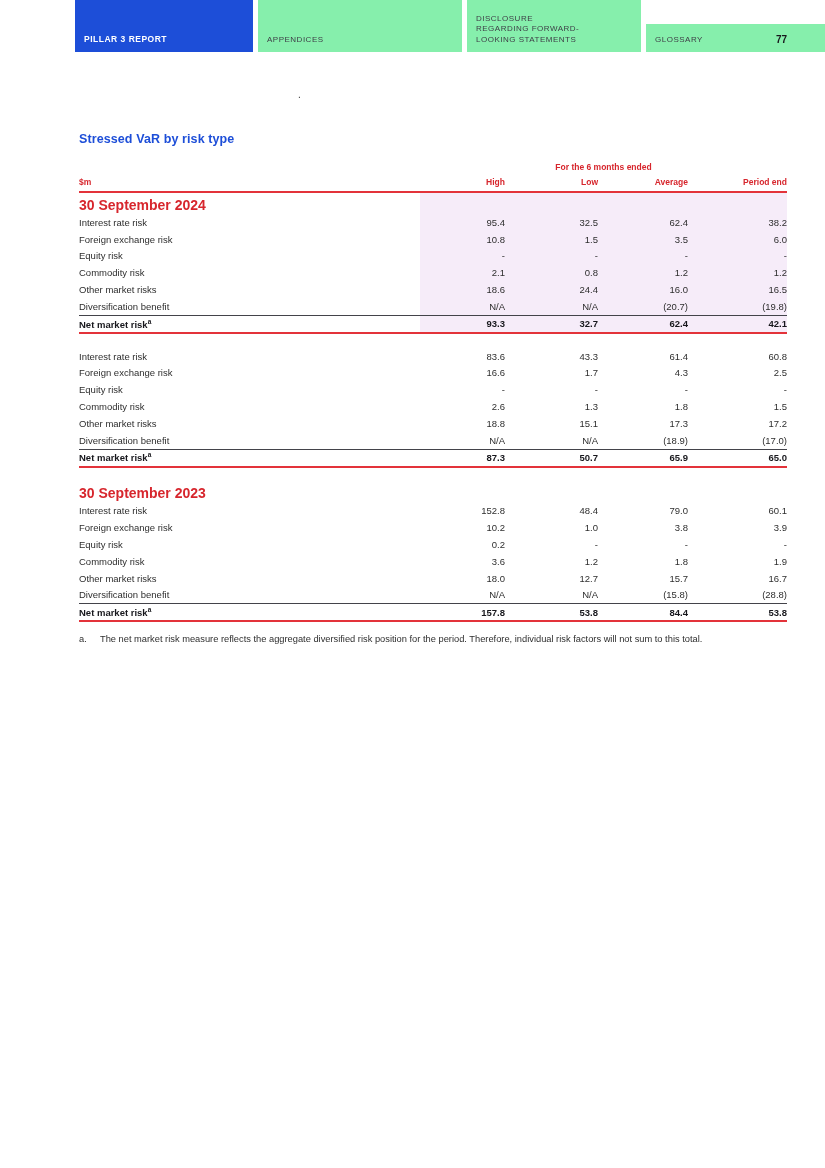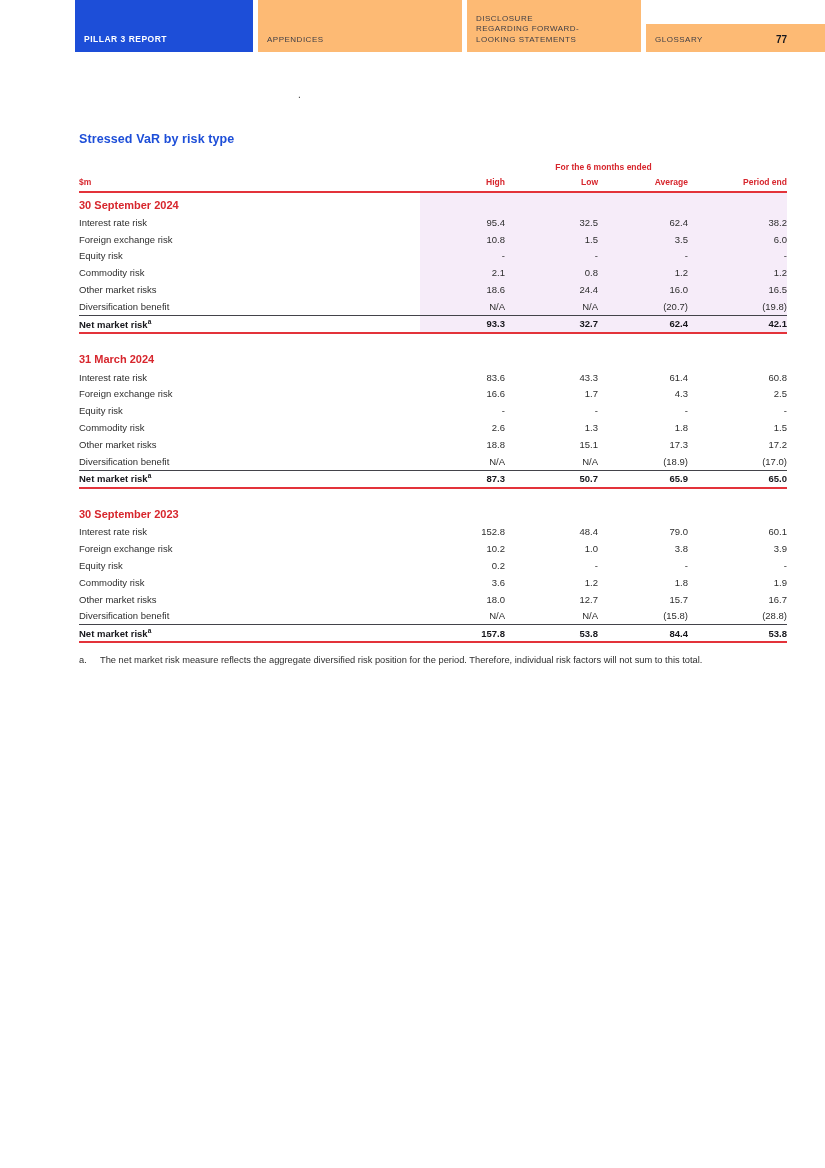--- a/index.html
+++ b/index.html
@@ -6,21 +6,21 @@
   html,body { background:#ffffff; }
   body {
     width:825px; height:1168px; position:relative; overflow:hidden;
     font-family:"Liberation Sans", sans-serif;
     -webkit-font-smoothing:antialiased;
   }
 
   
   .tabs-bar { position:absolute; top:0; left:75px; width:750px; height:52px; display:flex; gap:5px; }
   .tab {
-    background:#fdba74; color:#3e3e46; font-size:8px; letter-spacing:0.5px;
+    background:#86efac; color:#3e3e46; font-size:8px; letter-spacing:0.5px;
     display:flex; align-items:flex-end;
     padding:5px 8px 7px 9px; cursor:pointer;
   }
   .tab-label { line-height:1.3; }
   .tab-pillar { width:178px; background:#1d4ed8; color:#ffffff; font-weight:700; font-size:8.5px; }
   .tab-appendices { width:204px; }
   .tab-disclosure { width:174px; }
   .tab-disclosure .tab-label { white-space:pre-line; max-width:110px; }
   .tab-glossary { flex:1; justify-content:space-between; padding-right:38px;margin-top:24px; }
   .page-num { font-weight:700; font-size:10px; color:#17171c; letter-spacing:0; }
@@ -48,21 +48,21 @@
   .section { position:relative; }
   .section + .section { margin-top:14px; }
   .section.highlighted::before {
     content:""; position:absolute; top:0; bottom:0; left:341px; right:0;
     background:#f6ecf9;
   }
   .section > * { position:relative; }
 
   .sec-head {
     height:21px; display:flex; align-items:center; padding-top:2px;
-    font-size:11px; font-weight:700; color:#d7262d;
+    font-size:14px; font-weight:700; color:#d7262d;
   }
   .data-row { height:16.8px; align-items:center; font-size:9.5px; color:#2e2e2e; }
   .total-row {
     height:19px; align-items:center; font-size:9.5px; font-weight:700; color:#17171c;
     border-top:1px solid #43434a; border-bottom:2px solid #e3333a;
   }
   .total-row sup, .fn-sup { font-size:6.5px; }
 
   .footnote { margin-top:11px; display:flex; font-size:9.3px; color:#2e2e2e; line-height:1.45; }
   .fn-marker { width:21px; flex:none; }
@@ -161,21 +161,20 @@
     <div class="grid-row total-row">
       <div><span>Net market risk</span><sup>a</sup></div>
       <div class="num">93.3</div>
       <div class="num">32.7</div>
       <div class="num">62.4</div>
       <div class="num">42.1</div>
     </div>
   </div>
 
   <div class="section">
-    <div class="sec-head">31 March 2024</div>
     <div>
   <div class="grid-row data-row">
     <div>Interest rate risk</div>
     <div class="num">83.6</div>
     <div class="num">43.3</div>
     <div class="num">61.4</div>
     <div class="num">60.8</div>
   </div>
 
   <div class="grid-row data-row">

